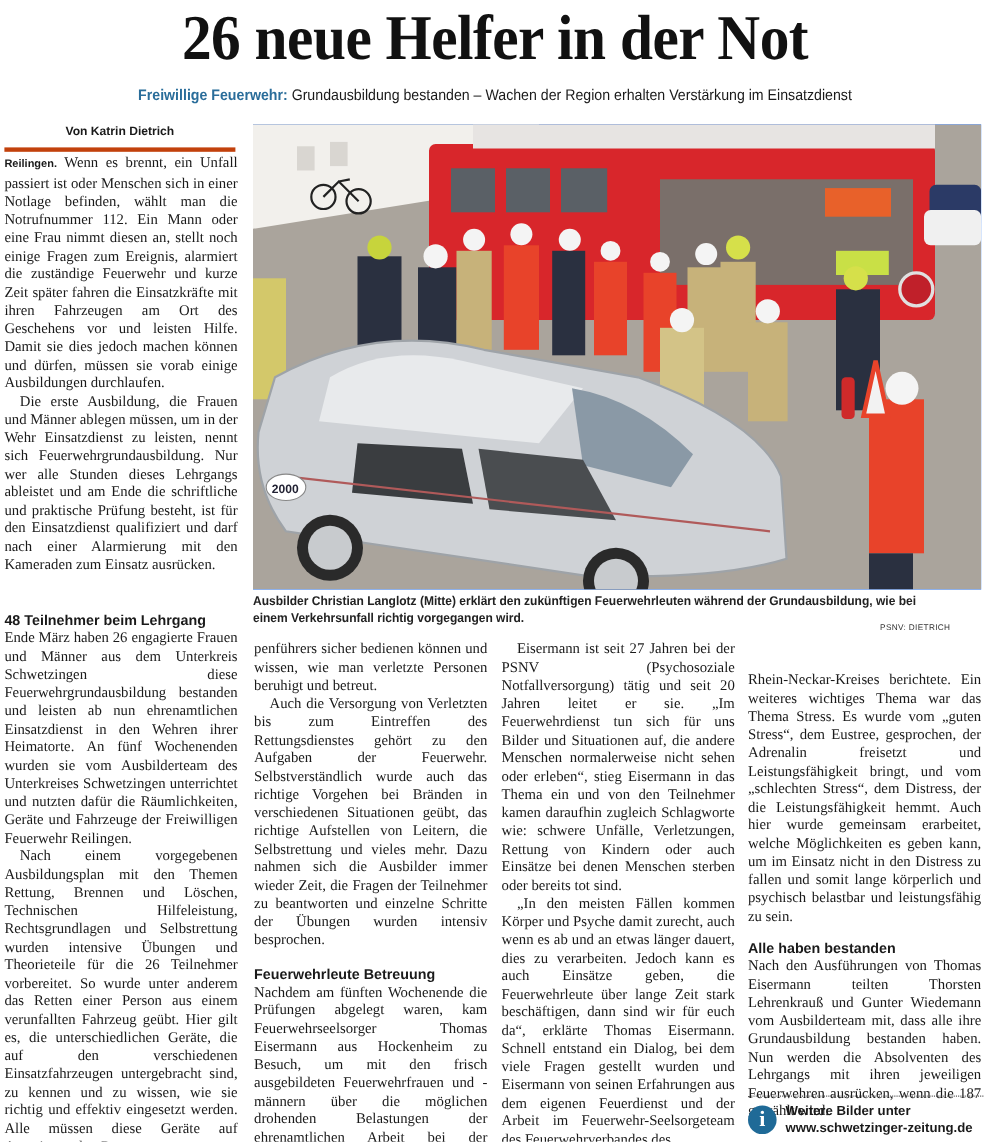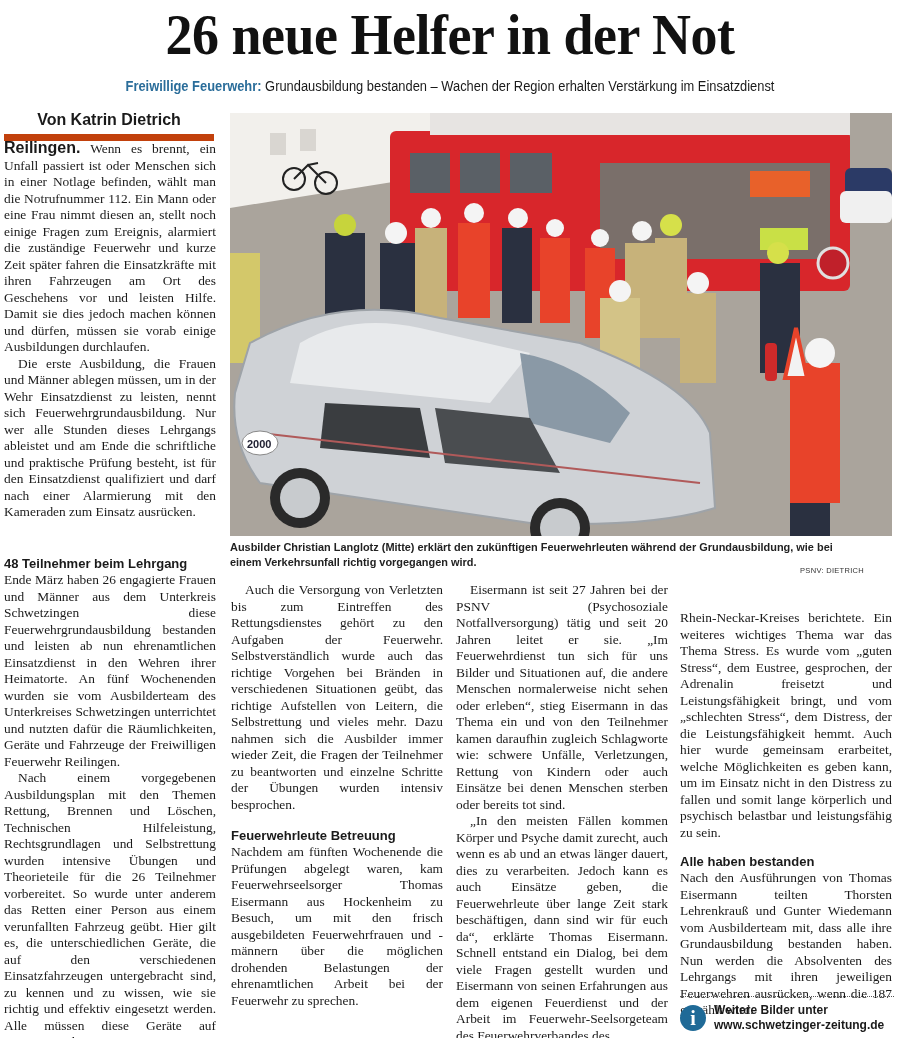--- a/index.html
+++ b/index.html
@@ -11,30 +11,30 @@
     transform: scaleX(0.93); transform-origin: center;
   }
   .subhead {
     position: absolute; left: 0; top: 76px; width: 900px; text-align: center;
     font-family: "Liberation Sans", "DejaVu Sans", sans-serif; font-size: 14px; line-height: 20px;
     transform: scaleX(0.92); transform-origin: center; color: #1a1a1a;
   }
   .subhead .kicker { color: #2a6d9a; font-weight: bold; }
   .byline {
     position: absolute; left: 4px; top: 110px; width: 210px; text-align: center;
-    font-family: "Liberation Sans", "DejaVu Sans", sans-serif; font-weight: bold; font-size: 16px;
-    line-height: 20px; padding-bottom: 4px; border-bottom: 7px solid #c2410c;
+    font-family: "Liberation Sans", "DejaVu Sans", sans-serif; font-weight: bold; font-size: 11px;
+    line-height: 20px; padding-bottom: 4px; border-bottom: 4px solid #c2410c;
   }
   .col {
     position: absolute; font-family: "Liberation Serif", "DejaVu Serif", serif;
     font-size: 13.4px; line-height: 16.5px; text-align: justify; hyphens: manual; color: #1a1a1a;
   }
   .col p { margin: 0; text-indent: 14px; }
   .col p.noindent { text-indent: 0; }
-  .col .dateline { font-family: "Liberation Sans", "DejaVu Sans", sans-serif; font-weight: bold; font-size: 16px; }
+  .col .dateline { font-family: "Liberation Sans", "DejaVu Sans", sans-serif; font-weight: bold; font-size: 10px; }
   .col h3 {
     margin: 6px 0 0 0; font-family: "Liberation Sans", "DejaVu Sans", sans-serif;
     font-weight: bold; font-size: 13px; line-height: 17px; text-align: left;
   }
   #col1 { left: 4px; top: 140px; width: 212px; }
   #col1b { left: 4px; top: 555px; width: 212px; }
   #col2 { left: 231px; top: 582px; width: 212px; }
   #col3 { left: 456px; top: 582px; width: 212px; }
   #col4 { left: 680px; top: 610px; width: 212px; }
   .photo {
@@ -159,20 +159,21 @@
       <ellipse cx="30" cy="330" rx="18" ry="12" fill="#ffffff" stroke="#888" stroke-width="1"></ellipse>
       <text x="17" y="335" font-family="Liberation Sans, sans-serif" font-size="11" font-weight="bold" fill="#223">2000</text>
     </g>
   </svg>
 </div>
 
 <div class="caption">Ausbilder Christian Langlotz (Mitte) erklärt den zukünftigen Feuerwehrleuten während der Grundausbildung, wie bei einem Verkehrsunfall richtig vorgegangen wird.</div>
 <div class="credit">PSNV: DIETRICH</div>
 
 <div class="col" id="col2">
+  <p class="noindent">penführers sicher bedienen können und wissen, wie man verletzte Personen beruhigt und betreut.</p>
   <p>Auch die Versorgung von Verletzten bis zum Eintreffen des Rettungsdienstes gehört zu den Aufgaben der Feuerwehr. Selbstverständlich wurde auch das richtige Vorgehen bei Bränden in verschiedenen Situationen geübt, das richtige Aufstellen von Leitern, die Selbstrettung und vieles mehr. Dazu nahmen sich die Ausbilder immer wieder Zeit, die Fragen der Teilnehmer zu beantworten und einzelne Schritte der Übungen wurden intensiv besprochen.</p>
   <h3 style="margin-top:14px">Feuerwehrleute Betreuung</h3>
   <p class="noindent">Nachdem am fünften Wochenende die Prüfungen abgelegt waren, kam Feuerwehrseelsorger Thomas Eisermann aus Hockenheim zu Besuch, um mit den frisch ausgebildeten Feuerwehrfrauen und -männern über die möglichen drohenden Belastungen der ehrenamtlichen Arbeit bei der Feuerwehr zu sprechen.</p>
 </div>
 
 <div class="col" id="col3">
   <p>Eisermann ist seit 27 Jahren bei der PSNV (Psychosoziale Notfallversorgung) tätig und seit 20 Jahren leitet er sie. „Im Feuerwehrdienst tun sich für uns Bilder und Situationen auf, die andere Menschen normalerweise nicht sehen oder erleben“, stieg Eisermann in das Thema ein und von den Teilnehmer kamen daraufhin zugleich Schlagworte wie: schwere Unfälle, Verletzungen, Rettung von Kindern oder auch Einsätze bei denen Menschen sterben oder bereits tot sind.</p>
   <p>„In den meisten Fällen kommen Körper und Psyche damit zurecht, auch wenn es ab und an etwas länger dauert, dies zu verarbeiten. Jedoch kann es auch Einsätze geben, die Feuerwehrleute über lange Zeit stark beschäftigen, dann sind wir für euch da“, erklärte Thomas Eisermann. Schnell entstand ein Dialog, bei dem viele Fragen gestellt wurden und Eisermann von seinen Erfahrungen aus dem eigenen Feuerdienst und der Arbeit im Feuerwehr-Seelsorgeteam des Feuerwehrverbandes des</p>
 </div>
 

